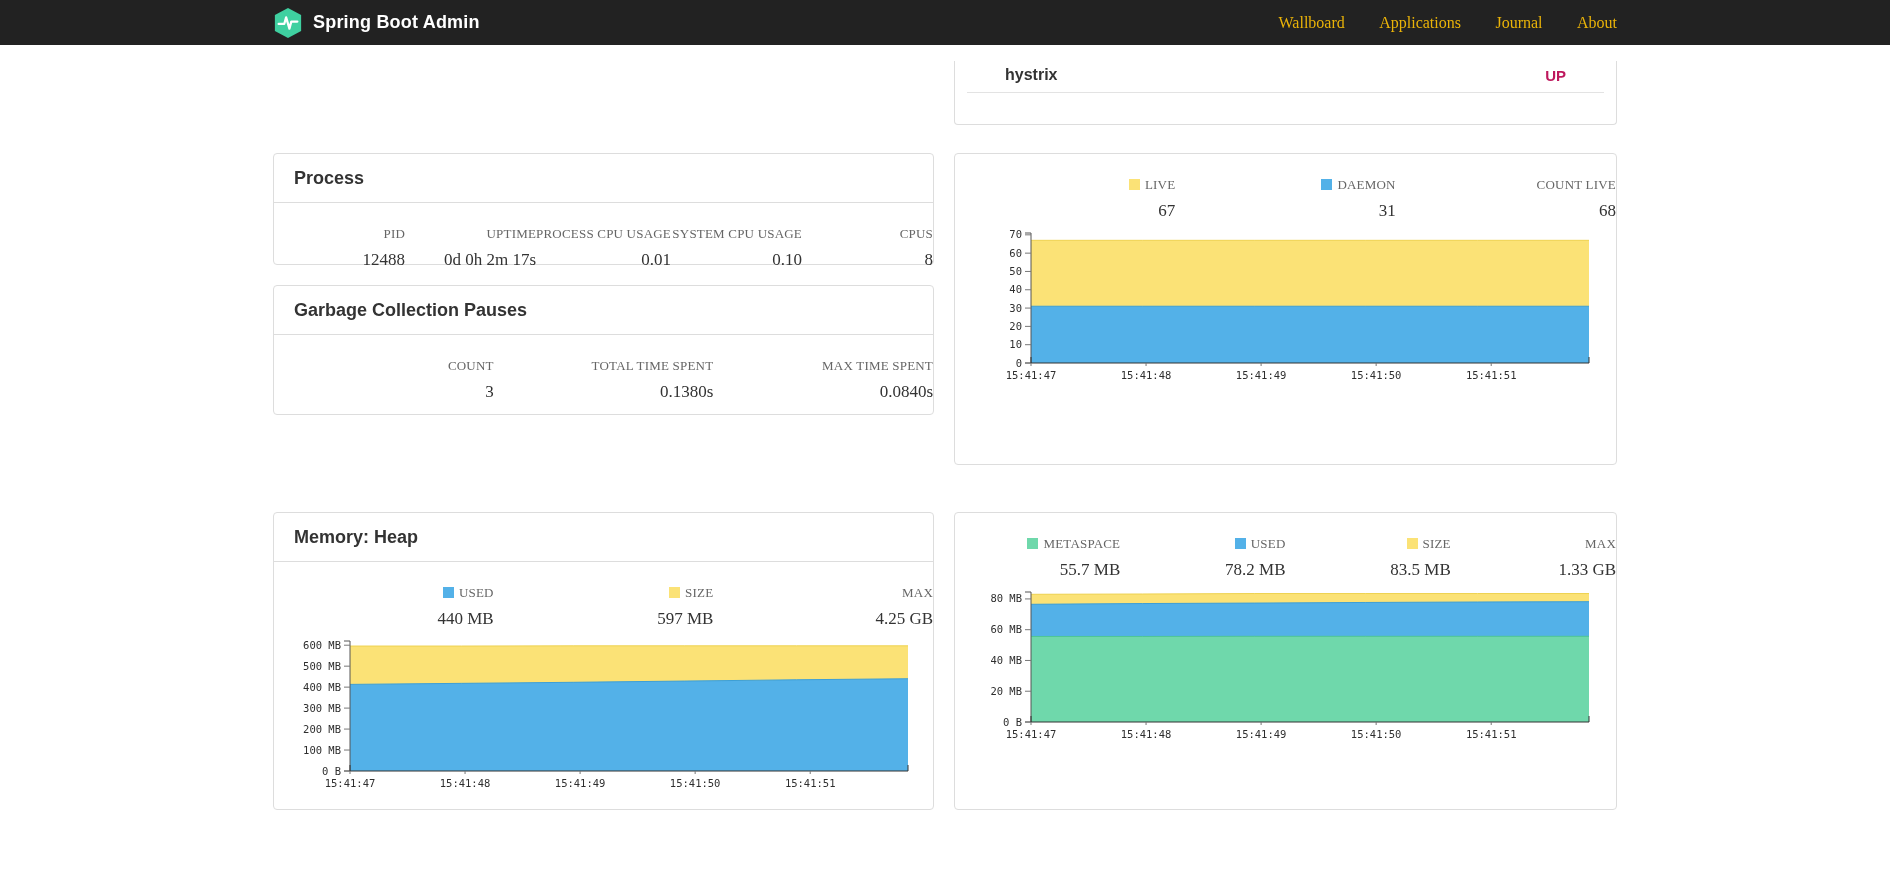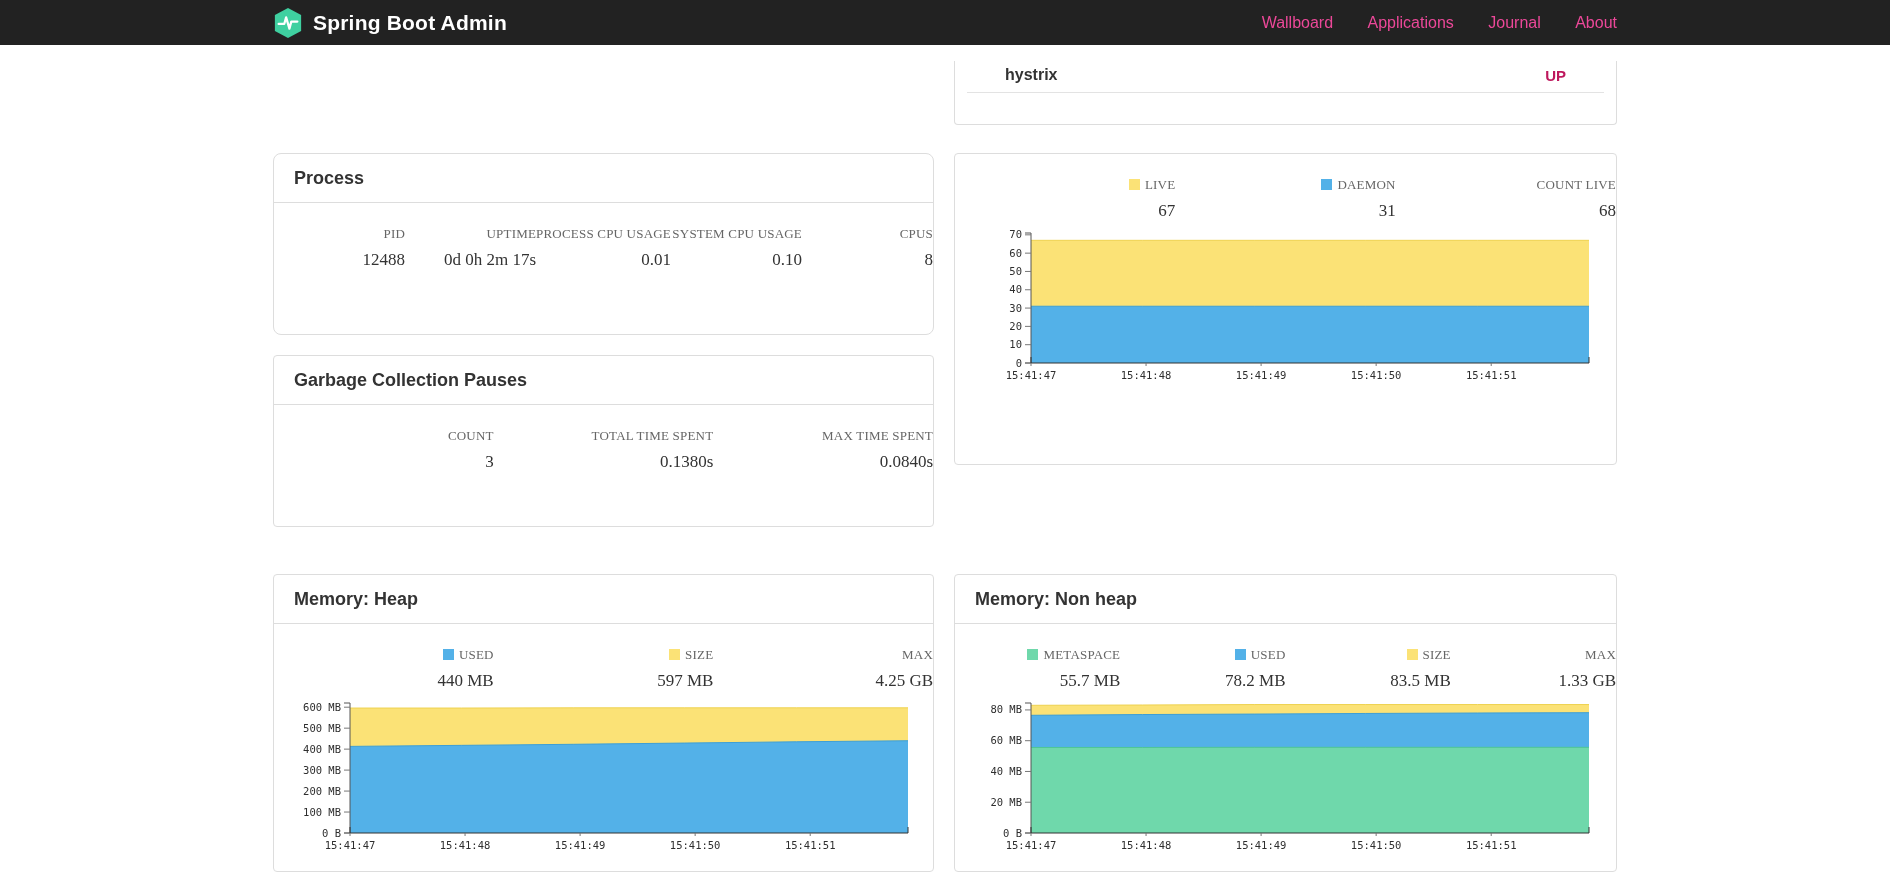--- a/index.html
+++ b/index.html
@@ -11,38 +11,38 @@
     overflow: hidden;
   }
   
   .navbar {
     position: fixed; top: 0; left: 0; right: 0; height: 45px;
     background: #222; z-index: 50;
   }
   .shell { width: 1344px; margin: 0 auto; }
   .nav-inner { height: 100%; display: flex; align-items: center; justify-content: space-between; }
   .brand { display: flex; align-items: center; gap: 10px; text-decoration: none; cursor: pointer; }
-  .brand-title { color: #fff; font-size: 21px; font-weight: bold; letter-spacing: .2px; }
+  .brand-title { color: #fff; font-size: 18px; font-weight: bold; letter-spacing: .2px; }
   .logo svg { display: block; }
   .nav-links a {
-    color: #ec4899; font-size: 16px; text-decoration: none;
-    margin-left: 30px; cursor: pointer;
+    color: #eab308; font-size: 16px; text-decoration: none;
+    margin-left: 30px; cursor: pointer; font-family: Liberation Serif, serif;
   }
   
   .container { position: relative; width: 1344px; margin: 45px auto 0; padding-top: 108px; }
   .grid { display: flex; gap: 20px; align-items: flex-start; }
   .col-l { width: 661px; }
   .col-r { width: 663px; }
   .row2 { margin-top: 47px; }
   
   .panel { background: #fff; border: 1px solid #ddd; border-radius: 4px; }
   .panel-heading { padding: 14px 20px 13px; border-bottom: 1px solid #ddd; }
   .panel-title { font-size: 18px; font-weight: bold; color: #333; line-height: 21px; }
-  .panel.process  { height: 182px; border-radius: 8px; }
-  .panel.gc       { height: 172px; margin-top: 20px; }
+  .panel.process  { height: 112px; }
+  .panel.gc       { height: 130px; margin-top: 20px; }
   .panel.threads  { height: 312px; }
   .panel.heap, .panel.nonheap { height: 298px; }
   
   .health-fragment {
     position: absolute; top: 16px; right: 0; width: 663px; height: 64px;
     background: #fff; border: 1px solid #ddd; border-top: none;
     border-radius: 0 0 4px 4px;
   }
   .health-row {
     margin: 0 12px; padding: 5px 38px 8px;
@@ -245,23 +245,20 @@
           <line x1="304.1030927835052" y1="136" x2="304.1030927835052" y2="139" stroke="#777" stroke-width="1"></line>
           <text x="304.1030927835052" y="152" text-anchor="middle" class="tick">15:41:49</text>
           <line x1="419.1546391752577" y1="136" x2="419.1546391752577" y2="139" stroke="#777" stroke-width="1"></line>
           <text x="419.1546391752577" y="152" text-anchor="middle" class="tick">15:41:50</text>
           <line x1="534.2061855670104" y1="136" x2="534.2061855670104" y2="139" stroke="#777" stroke-width="1"></line>
           <text x="534.2061855670104" y="152" text-anchor="middle" class="tick">15:41:51</text>
         </svg>
     </section>
 
     <section class="panel nonheap col-r">
-      <div class="panel-heading">
-        <div class="panel-title">Memory: Non heap</div>
-      </div>
       <div class="metrics">
         <div class="metric">
           <div class="metric-label"><span class="swatch" style="background: rgb(111, 216, 171);"></span><span>METASPACE</span></div>
           <div class="metric-value">55.7 MB</div>
         </div>
         <div class="metric">
           <div class="metric-label"><span class="swatch" style="background: rgb(83, 177, 232);"></span><span>USED</span></div>
           <div class="metric-value">78.2 MB</div>
         </div>
         <div class="metric">

